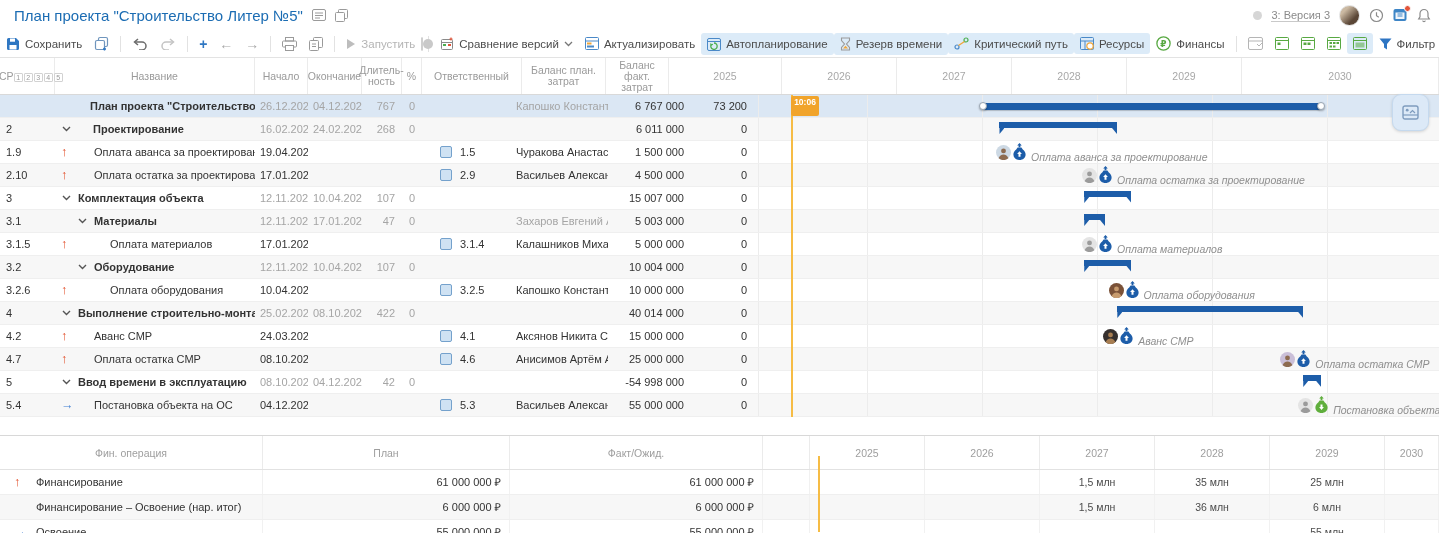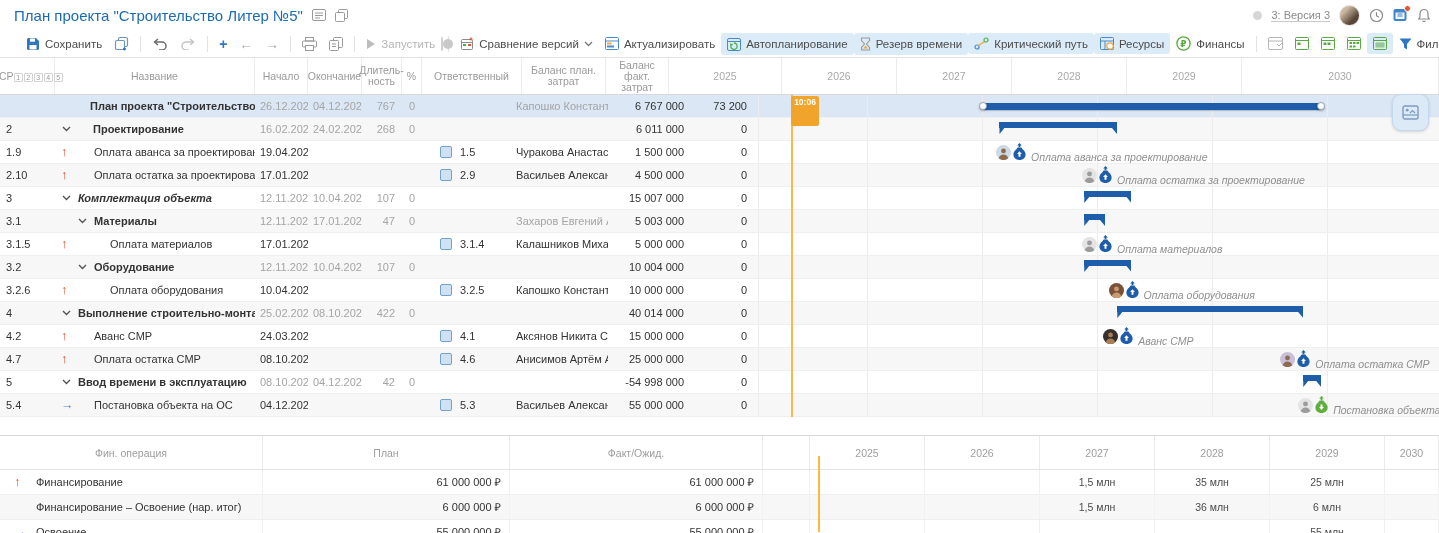--- a/index.html
+++ b/index.html
@@ -9,21 +9,21 @@
   .titlebar{height:30px;display:flex;align-items:center;padding-left:14px;position:relative}
   .title{color:#1b6cb3;font-size:15px;white-space:nowrap}
   .tbicon{margin-left:9px;display:inline-flex;align-items:center;cursor:pointer}
   .tb-right{position:absolute;right:8px;top:0;height:30px;display:flex;align-items:center;gap:9px}
   .status-dot{width:9px;height:9px;border-radius:50%;background:#d6d6d6}
   .version{color:#8a8a8a;font-size:11px;border-bottom:1px solid #c9c9c9;cursor:pointer;white-space:nowrap}
   .avatar-sm{width:21px;height:21px;border-radius:50%;background:linear-gradient(135deg,#cbb9a2 25%,#5a4636 70%);border:1px solid #e2e2e2}
   .cal-wrap{position:relative;display:inline-flex}
   .cal-dot{position:absolute;right:-3px;top:-3px;width:7px;height:7px;border-radius:50%;background:#e2543a;border:1px solid #fff}
   
-  .toolbar{height:28px;border-bottom:1px solid #e3e3e3;display:flex;align-items:center;padding:0 20px;font-size:11.5px;color:#4c4c4c;white-space:nowrap}
+  .toolbar{height:28px;border-bottom:1px solid #e3e3e3;display:flex;align-items:center;padding:0 0;font-size:11.5px;color:#4c4c4c;white-space:nowrap}
   .tbtn{display:inline-flex;align-items:center;gap:5px;padding:4px 6px;border-radius:3px;cursor:pointer}
   .tbtn.active{background:#dcebf8}
   .sep{width:1px;height:16px;background:#e2e2e2;margin:0 5px;flex:none}
   .dis{color:#b5b5b5}
   .glyph{font-weight:bold;font-size:14px;line-height:12px}
   .toggle{width:27px;height:14px;border:1px solid #cfcfcf;border-radius:8px;position:relative;background:#f4f4f4;cursor:pointer}
   .toggle i{position:absolute;left:1px;top:1px;width:10px;height:10px;border-radius:50%;background:#c9c9c9}
   .rgroup{margin-left:auto;display:flex;align-items:center}
   
   .content{position:relative;height:475px;overflow:hidden}
@@ -75,21 +75,21 @@
   .fcell{height:100%;overflow:hidden;white-space:nowrap;border-right:1px solid #f1f1f1}
   .fname{position:relative}
   .fname .ind{left:14px}
   .fname .nm2{position:absolute;left:36px}
   .fnum{text-align:right;padding-right:8px}
   .fyear{text-align:center;font-size:10.5px;color:#4c4c4c}
   
   .tl{position:absolute;width:2px;background:#f6bc45;z-index:6}
   .tl1{left:791px;top:37px;height:322px}
   .tl2{left:818px;top:398px;height:76px}
-  .tflag{position:absolute;left:791px;top:38px;width:28px;height:30px;background:#f1a42b;border-radius:2px;color:#fff;font-size:8.5px;font-weight:bold;text-align:center;line-height:13px;z-index:7}
+  .tflag{position:absolute;left:791px;top:38px;width:28px;height:20px;background:#f1a42b;border-radius:2px;color:#fff;font-size:8.5px;font-weight:bold;text-align:center;line-height:13px;z-index:7}
   .float-btn{position:absolute;left:1392px;top:36px;width:37px;height:37px;background:#dce9f7;border:1px solid #c5d9ee;border-radius:9px;z-index:8;display:flex;align-items:center;justify-content:center;cursor:pointer;box-shadow:0 1px 3px rgba(0,0,0,.15)}
 </style>
 </head>
 <body>
 
 <div class="app">
 
   <div class="titlebar">
     <span class="title">План проекта "Строительство Литер №5"</span>
     <span class="tbicon">
@@ -447,21 +447,21 @@
               </svg></span>
             <span class="glabel" style="left: 362.041px;">Оплата остатка за проектирование</span>
           </div>
         </div>
         <div class="row">
           <div class="c w-wbs">3</div>
           <div class="c w-name">
             <span class="chev" style="left: 7px;"><svg width="9" height="6" viewBox="0 0 9 6">
                 <path d="M1 1l3.5 3.5L8 1" fill="none" stroke="#555" stroke-width="1.4"></path>
               </svg></span>
-            <span class="nm b" style="left: 23px; font-style: italic;">Комплектация объекта</span>
+            <span class="nm b" style="left: 23px;">Комплектация объекта</span>
           </div>
           <div class="c w-start mut">12.11.2027</div>
           <div class="c w-end mut">10.04.2028</div>
           <div class="c w-dur mut">107</div>
           <div class="c w-pct mut">0</div>
           <div class="c w-pred"></div>
           <div class="c w-resp"></div>
           <div class="c w-plan">15 007 000</div>
           <div class="c w-fact">0</div>
           <div class="c-gantt">

